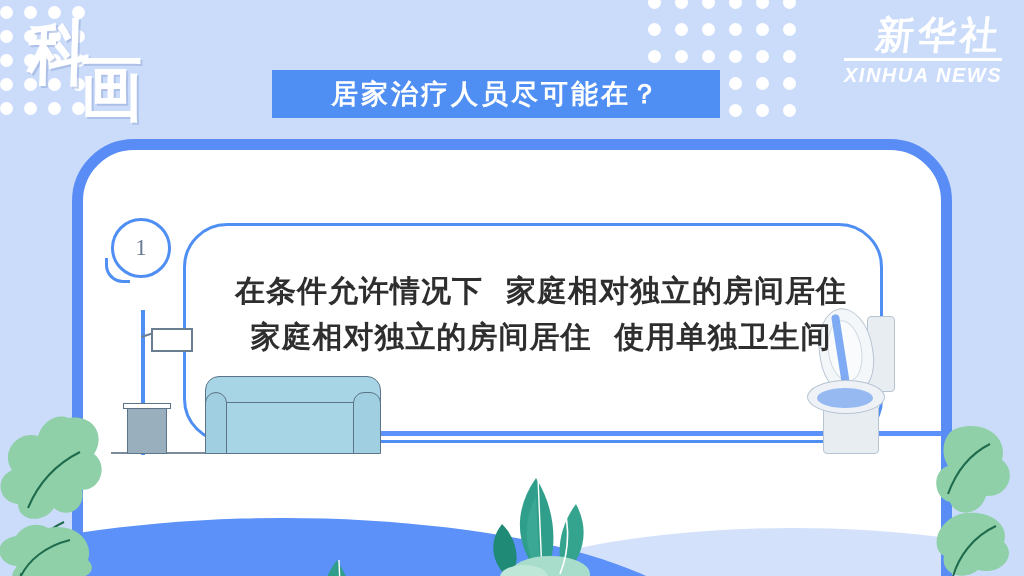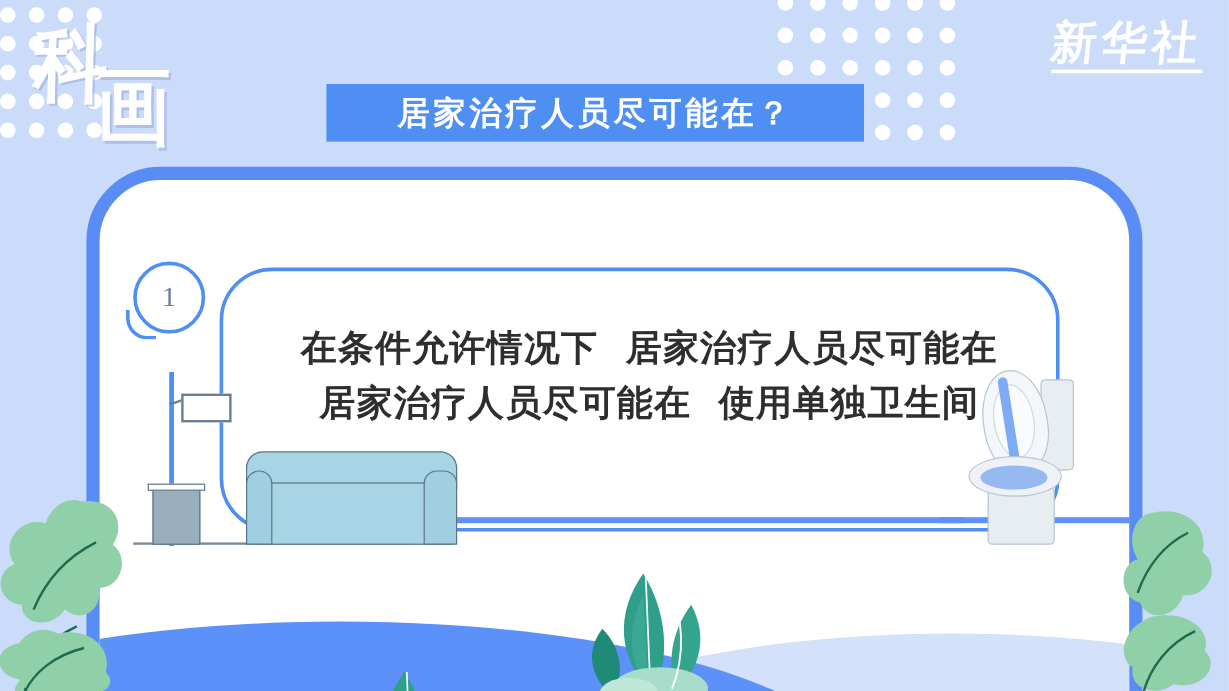--- a/index.html
+++ b/index.html
@@ -233,41 +233,42 @@
     </div>
 
   <div id="kehua-logo">
     <span class="k1">科</span>
     <span class="k2">画</span>
   </div>
 
   <div id="xinhua-logo">
     <span class="cn">新华社</span>
     <span class="rule"></span>
+    <span class="en">XINHUA NEWS</span>
   </div>
 
   <div id="title-banner">
     <span>居家治疗人员尽可能在？</span>
   </div>
 
   <div id="outer-frame">
 
     <div class="wave" id="wave-back"></div>
     <div class="wave" id="wave-front"></div>
 
     <div id="speech-panel"></div>
 
     <div id="badge-tail"></div>
     <div id="number-badge">
       <span>1</span>
     </div>
 
     <div id="body-text">
-      <span class="line">在条件允许情况下  居家治疗人员尽可能在</span>
-      <span class="line">居家治疗人员尽可能在  使用单独卫生间</span>
+      <span class="line">在条件允许情况下  家庭相对独立的房间居住</span>
+      <span class="line">家庭相对独立的房间居住  使用单独卫生间</span>
     </div>
 
     <div id="illustration">
 
       <div class="rail" id="rail-left"></div>
       <div class="rail" id="rail-right"></div>
 
       <div id="floor-line"></div>
       <div id="lamp-pole"></div>
       <div id="lamp-arm"></div>

